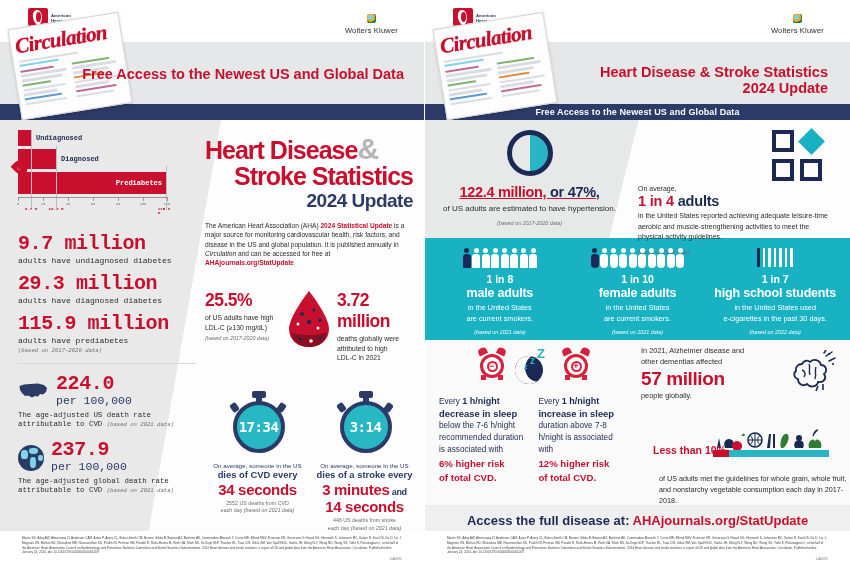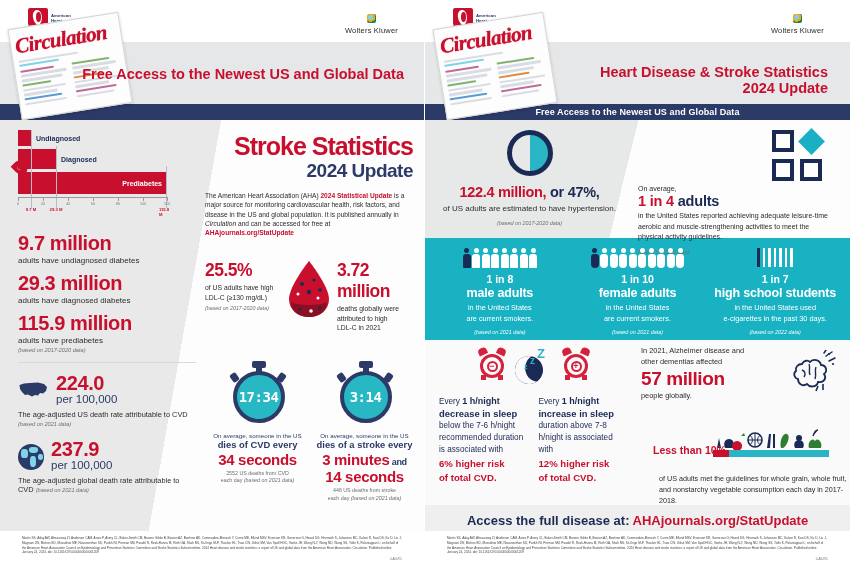--- a/index.html
+++ b/index.html
@@ -66,21 +66,21 @@
   .navystrip span { color:#fff; font-size: 9px; font-weight: bold; letter-spacing:.1px; }
   .navystrip.plain { background:#2b3a66; }
 
   
   .lp-body { position: relative; height: 445px; background: #efefef;
              background: linear-gradient(100deg, #e9e9e9 0 44%, #fdfdfd 44% 100%); }
   .lp-white-wedge {
     position:absolute; top:0; right:0; width: 250px; height: 445px;
     background:#fdfdfd; clip-path: polygon(22% 0, 100% 0, 100% 100%, 0% 100%);
   }
-  .lp-left-col { position:absolute; left:0; top:0; width:195px; padding: 6px 10px 0 18px; }
+  .lp-left-col { position:absolute; left:0; top:0; width:195px; padding: 6px 10px 0 18px; font-family: Liberation Mono, monospace; }
 
   
   .chart { position: relative; width: 160px; height: 95px; margin-top: 4px; }
   .bar-row { position: relative; margin-bottom: 3px; display:flex; align-items:center; }
   .bar { background: #c8102e; height: 100%; }
   .bar-lab { font-size: 7px; font-weight: bold; color:#1b2a55; margin-left: 5px; white-space:nowrap; }
   .bar-lab.inside { position:absolute; right: 6px; color:#fff; margin:0; }
   .axis { position: relative; border-top: 1px solid #9a9a9a; height: 16px; width: 150px; }
   .tick { position: absolute; top: 0; width: 1px; height: 3px; background: #9a9a9a; }
   .axisnum { position:absolute; top: 4px; font-size: 3.6px; color:#777; transform: translateX(-50%); }
@@ -154,21 +154,21 @@
 
   
   .rp-body { position: relative; height: 385px; background:#fafafa; }
   .rp-sec1 { position:relative; height: 118px;
              background: linear-gradient(104deg, #e7e8e8 0 47%, #fdfdfd 47% 100%); }
   .rp-s1-left { position:absolute; left: 0; top: 0; width: 205px; padding: 8px 12px 0 16px; text-align:center;}
   .donut { width: 46px; height: 46px; margin: 2px auto 0 auto; position:relative; }
   .donut .ring { position:absolute; inset:0; border-radius:50%; border: 5px solid #1b2a55; }
   .donut .fill { position:absolute; left:50%; top:3px; bottom:3px; right:3px; background:#29b5c6;
                  border-radius: 0 40px 40px 0; }
-  .rp-bignum { margin-top: 8px; font-size: 14.5px; font-weight:bold; color:#c8102e; letter-spacing:-.3px;}
+  .rp-bignum { margin-top: 8px; font-size: 14.5px; font-weight:bold; color:#c8102e; letter-spacing:-.3px;text-decoration:underline;}
   .rp-bignum .navy { color:#1b2a55; }
   .rp-sub { font-size: 8px; color:#2b2b2b; line-height:1.4; margin-top: 3px; }
   .rp-src { font-size: 5.4px; color:#6e6e6e; font-style:italic; margin-top: 6px; }
 
   .rp-s1-right { position:absolute; left: 205px; top: 0; width: 220px; padding: 10px 14px 0 8px; }
   .squares { display:grid; grid-template-columns: 22px 22px; gap: 6px; width: 50px; margin-left: auto; margin-right: 14px;}
   .sq { width: 22px; height: 22px; border: 4px solid #1b2a55; }
   .sq.diamond { border:none; background:#19b0c4; transform: rotate(45deg); width:19px; height:19px; margin: 2px;}
   .onavg { font-size: 7px; color:#2b2b2b; margin-top: 4px; }
   .oneinfour { font-size: 14.5px; font-weight: bold; color:#c8102e; letter-spacing:-.2px; margin-top:1px;}
@@ -378,20 +378,23 @@
             <div class="rate-num">237.9</div>
             <div class="rate-per">per 100,000</div>
           </div>
         </div>
         <div class="rate-desc">
           <span>The age-adjusted global death rate attributable to CVD </span><i>(based on 2021 data)</i>
         </div>
       </div>
 
       <div class="lp-right-col">
+        <div class="title-hd">
+          <span>Heart Disease</span><span class="amp">&amp;</span>
+        </div>
         <div class="title-hd title-l2">Stroke Statistics</div>
         <div class="title-2024">2024 Update</div>
 
         <div class="para">
           <span>The American Heart Association (AHA) </span><b>2024 Statistical Update</b><span> is a major source for monitoring cardiovascular health, risk factors, and disease in the US and global population. It is published annually in </span><i>Circulation</i><span> and can be accessed for free at </span><span class="lnk">AHAjournals.org/StatUpdate</span>
         </div>
 
         <div class="ldl-box">
           <div class="ldl-col">
             <div class="ldl-num">25.5%</div>

